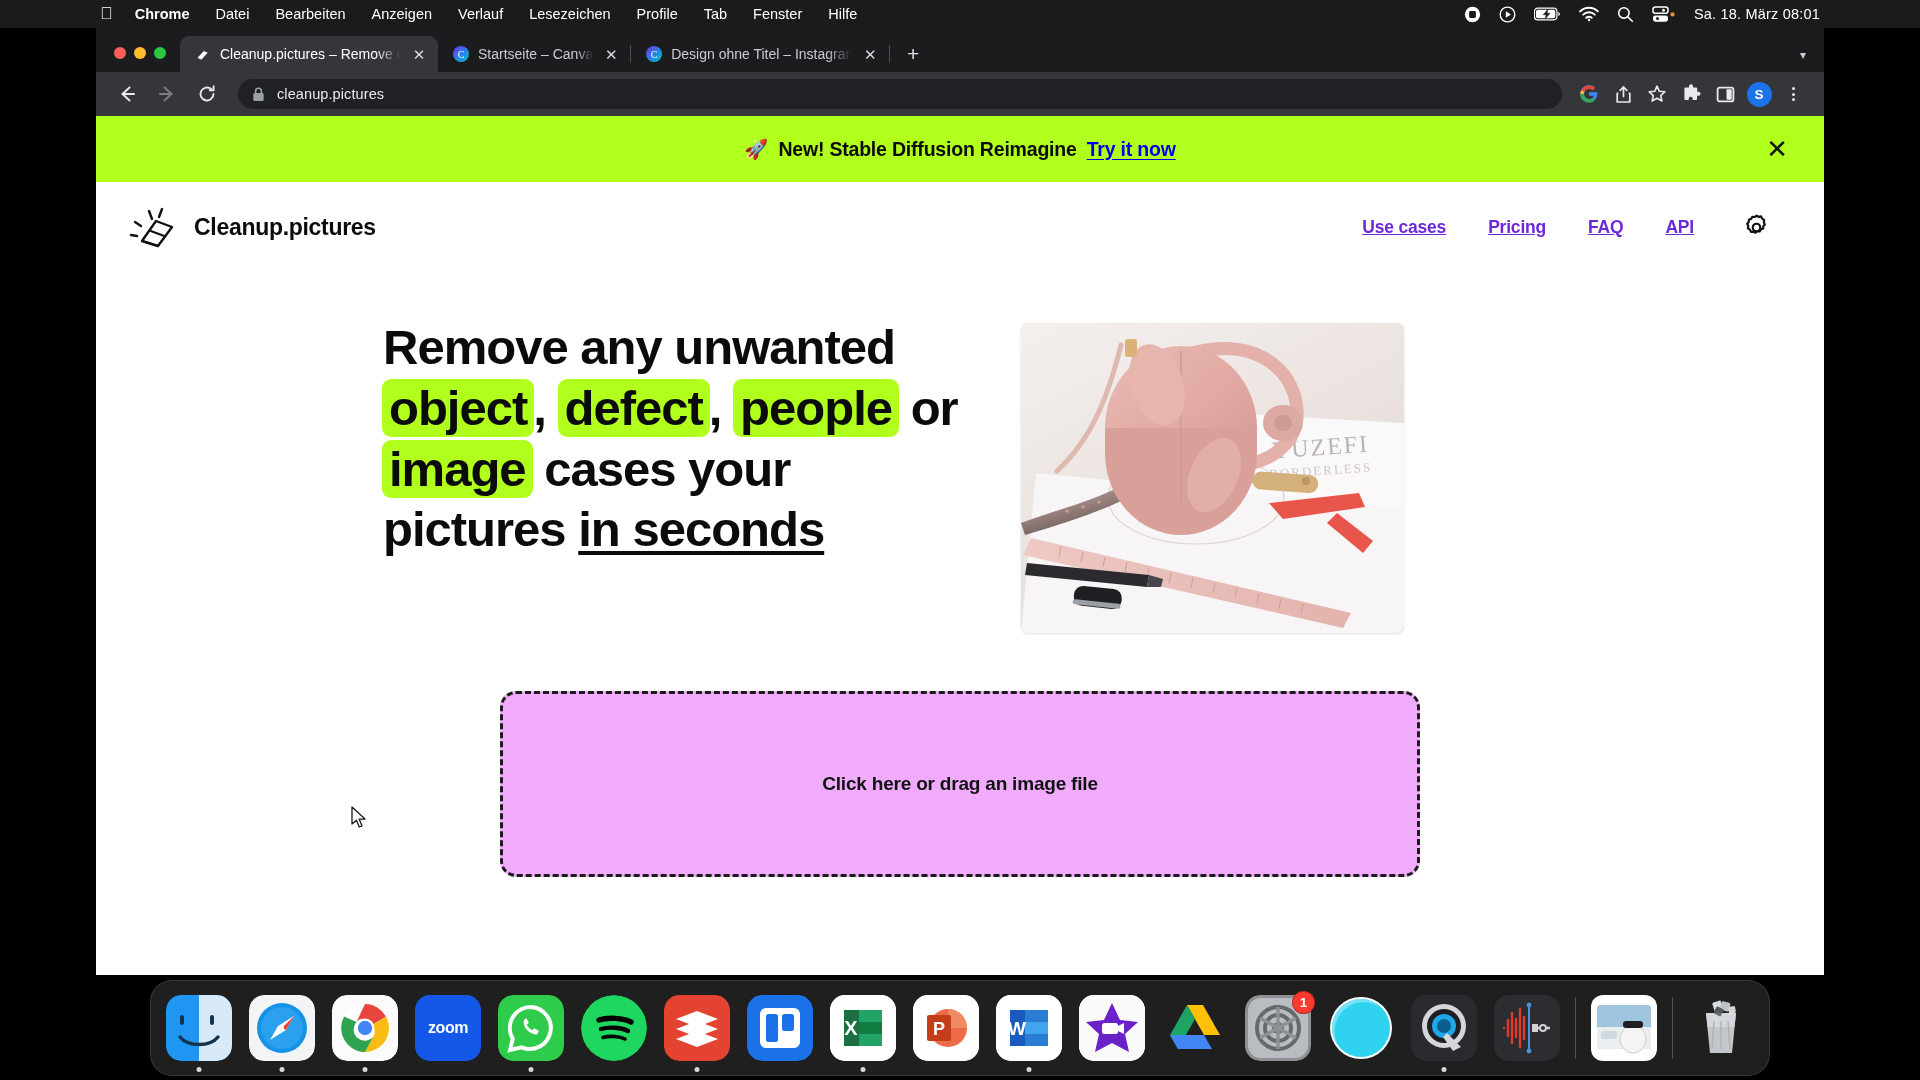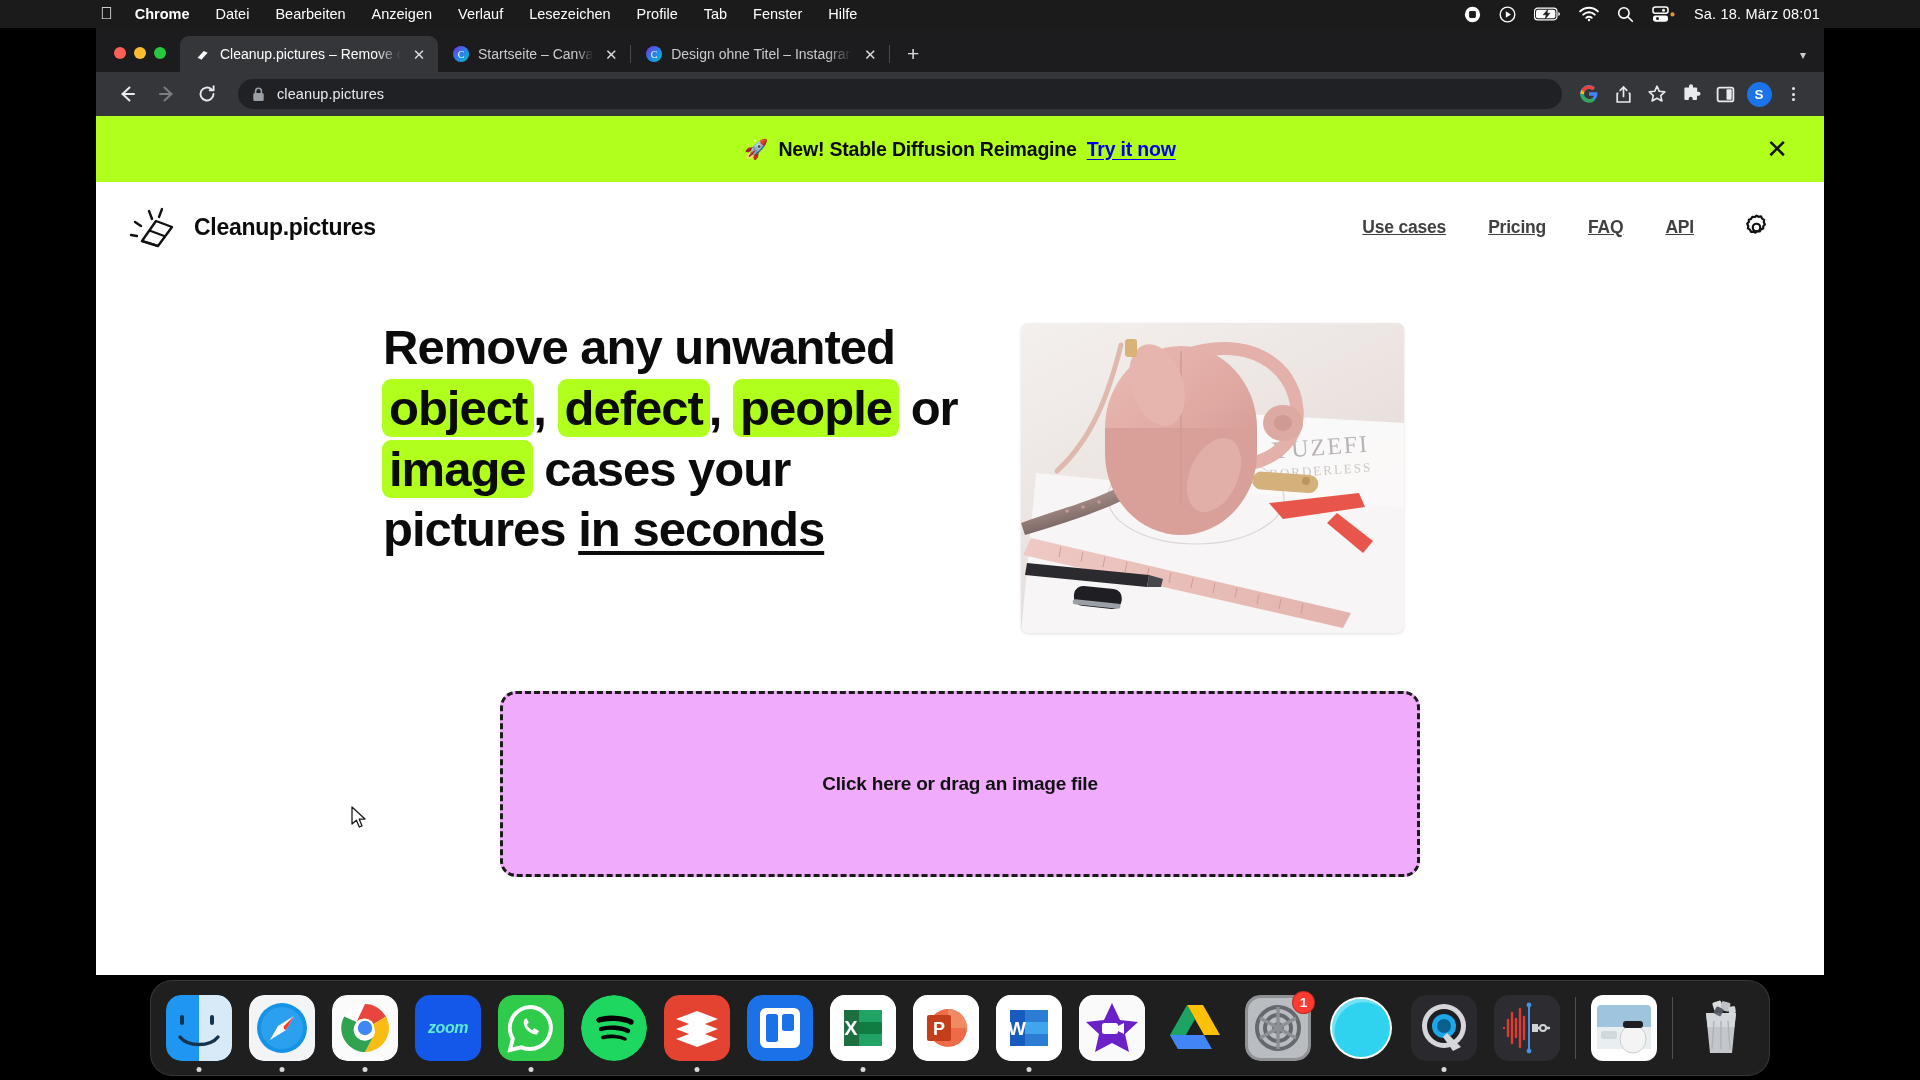--- a/index.html
+++ b/index.html
@@ -144,21 +144,21 @@
     height: 90px; display: flex; align-items: center;
     padding: 0 54px 0 26px;
   }
   .brand { display: flex; align-items: center; gap: 14px; }
   .brand-name {
     font-size: 23px; font-weight: bold; color: #0b0b0b;
     letter-spacing: -.3px;
   }
   .site-nav { margin-left: auto; display: flex; align-items: center; gap: 0; }
   .nav-link {
-    font-size: 17.5px; font-weight: bold; color: #404040;
+    font-size: 17.5px; font-weight: bold; color: #6d28d9;
     padding: 0 21px; white-space: nowrap; letter-spacing: -.2px;
   }
   .gear-btn { margin-left: 28px; display: flex; align-items: center; }
 
   .hero { display: flex; padding: 45px 0 0 0; gap: 32px; }
   .hero-left { width: 875px; padding-left: 287px; }
   .headline {
     font-size: 49px; font-weight: bold; color: #0b0b0b;
     line-height: 1.24; letter-spacing: -1px;
   }
@@ -212,21 +212,21 @@
   }
   .dock-sep { width: 1px; height: 62px; background: rgba(255,255,255,.22); }
   .dock-badge {
     position: absolute; top: -2px; right: -2px;
     min-width: 23px; height: 23px; border-radius: 12px;
     background: #ff3b30; color: #fff;
     font-size: 13.5px; font-weight: bold;
     display: flex; align-items: center; justify-content: center;
     padding: 0 5px; border: 1.5px solid rgba(0,0,0,.25);
   }
-  .dock-label { font-weight: bold; color: #5eead4; font-style: italic; }
+  .dock-label { font-weight: bold; color: #ffffff; }
 </style>
 </head>
 <body>
 
 <div class="menubar">
   <div class="mb-left">
     <span class="apple-logo"></span>
     <span class="mb-item bold">Chrome</span>
     <span class="mb-item">Datei</span>
     <span class="mb-item">Bearbeiten</span>

